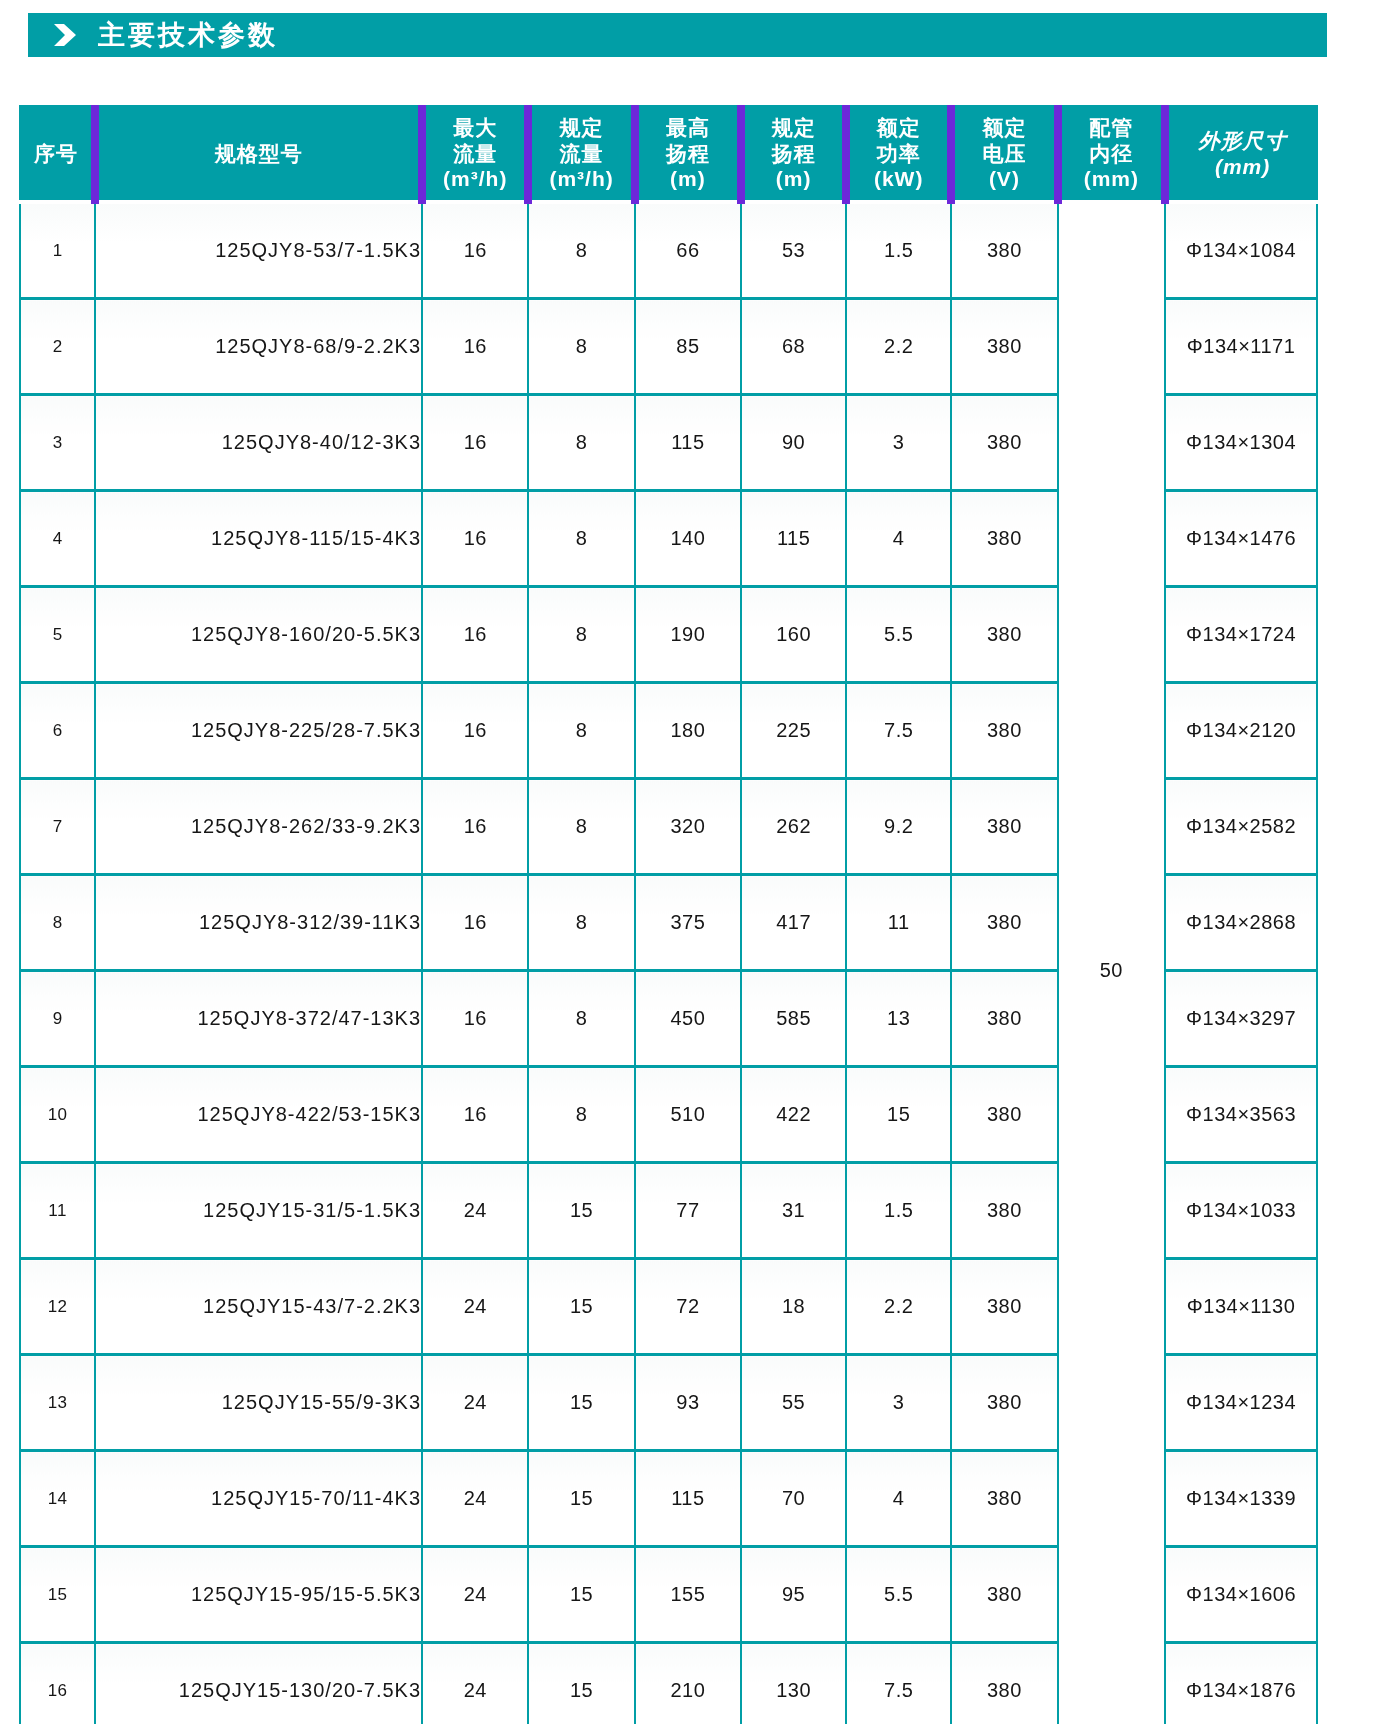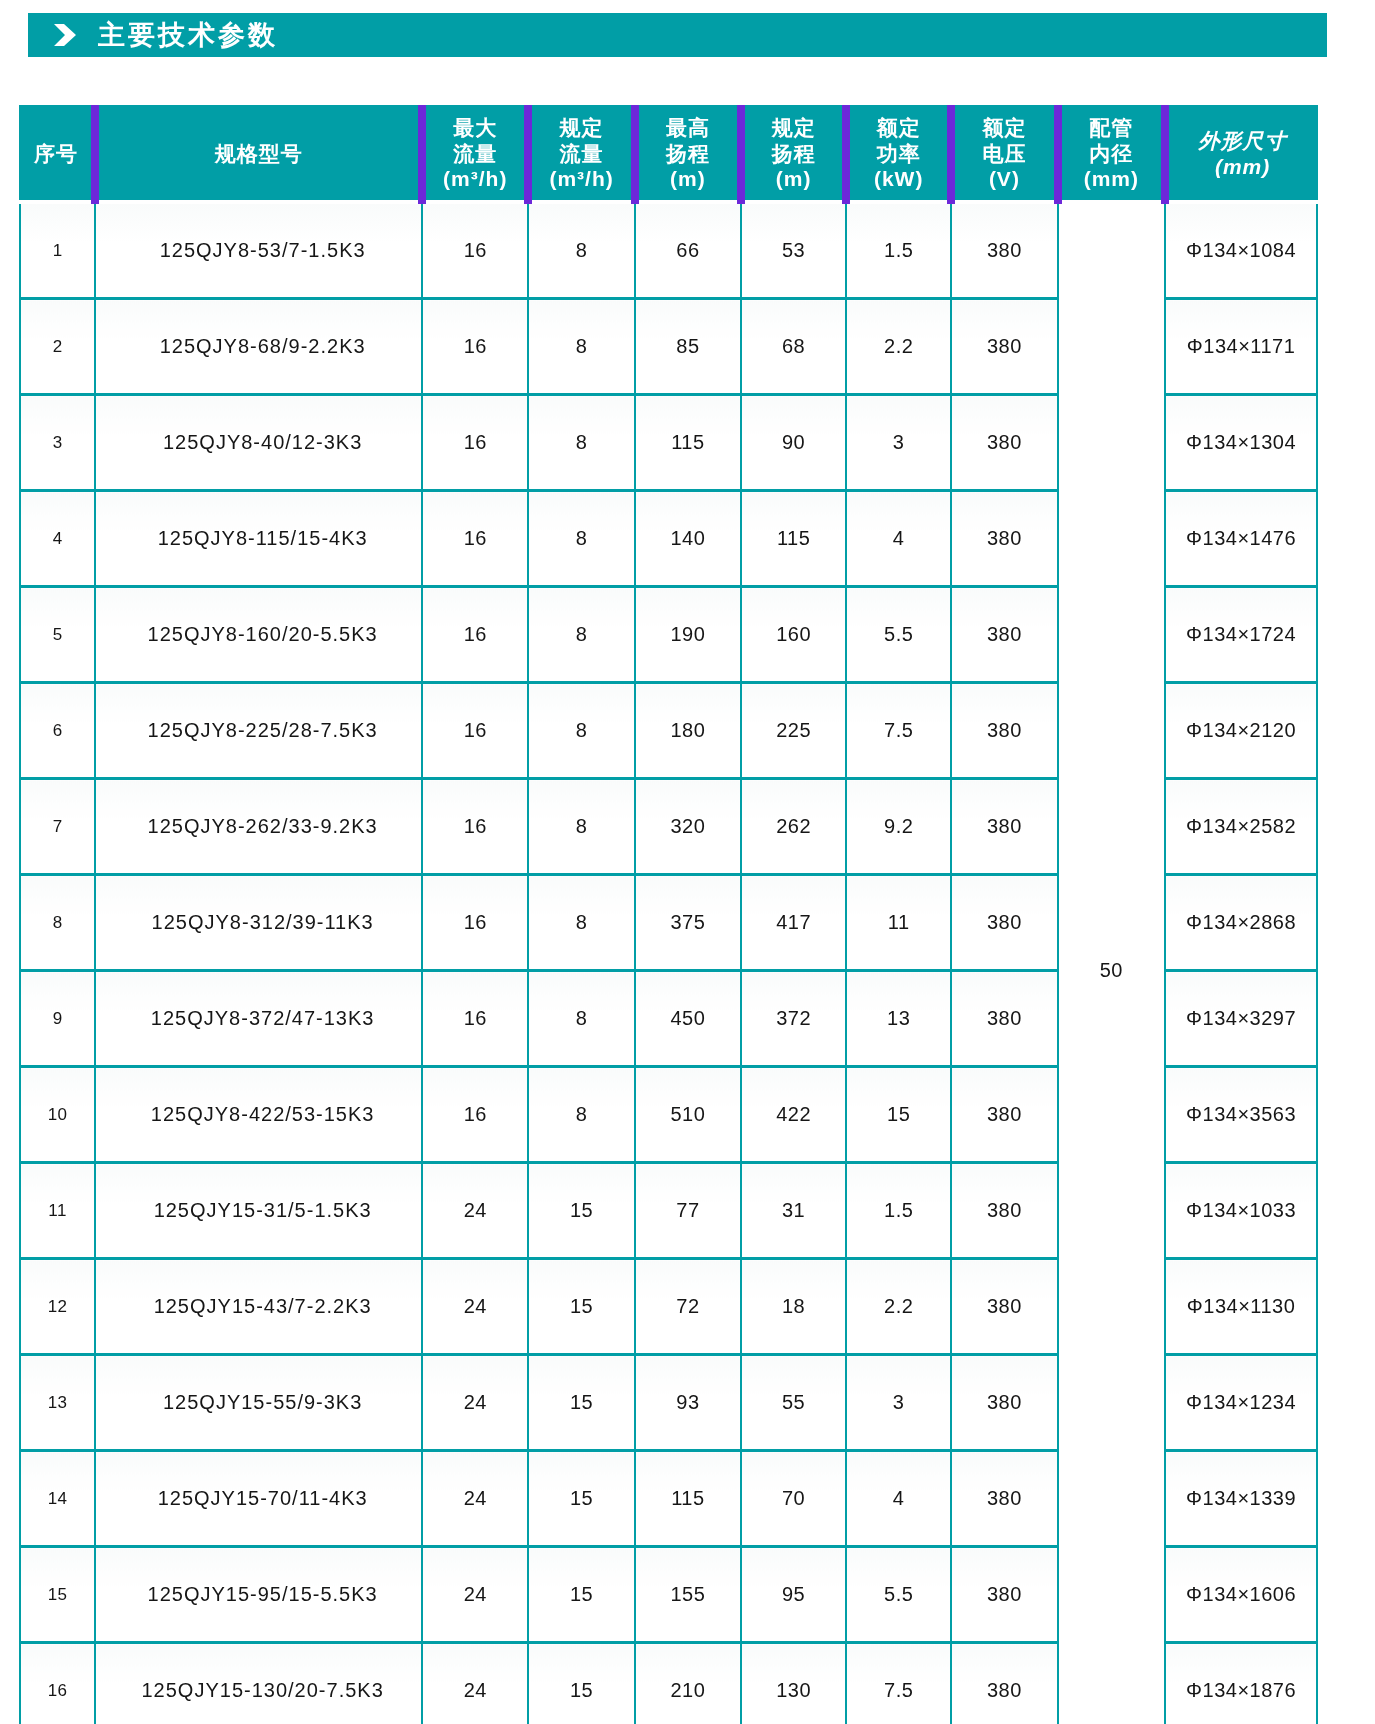--- a/index.html
+++ b/index.html
@@ -45,21 +45,21 @@
   table.spec td{
     background:#ffffff;color:var(--ink);
     height:93px;text-align:center;vertical-align:middle;
     font-size:20px;letter-spacing:0.5px;
     border-right:2px solid var(--teal);
     border-bottom:3px solid var(--teal);
     padding:0;
     background:linear-gradient(180deg,#f9fbfb 0%,#ffffff 42%);
   }
   table.spec td.c-no{font-size:17px;}
-  table.spec td.c-model{text-align:center;padding-left:8px;letter-spacing:1px;}
+  table.spec td.c-model{text-align:right;padding-left:8px;letter-spacing:1px;}
   table.spec td.c-pipe{background:#ffffff;font-size:20px;}
   .hline{display:block;}
 </style>
 </head>
 <body>
 
 <div class="page">
 
   <div class="title-bar">
     <span class="chev">
@@ -221,21 +221,21 @@
           <td class="c-power">11</td>
           <td class="c-voltage">380</td>
           <td class="c-dims">Φ134×2868</td>
         </tr>
         <tr>
           <td class="c-no">9</td>
           <td class="c-model">125QJY8-372/47-13K3</td>
           <td class="c-max_flow">16</td>
           <td class="c-rated_flow">8</td>
           <td class="c-max_head">450</td>
-          <td class="c-rated_head">372</td>
+          <td class="c-rated_head">585</td>
           <td class="c-power">13</td>
           <td class="c-voltage">380</td>
           <td class="c-dims">Φ134×3297</td>
         </tr>
         <tr>
           <td class="c-no">10</td>
           <td class="c-model">125QJY8-422/53-15K3</td>
           <td class="c-max_flow">16</td>
           <td class="c-rated_flow">8</td>
           <td class="c-max_head">510</td>

